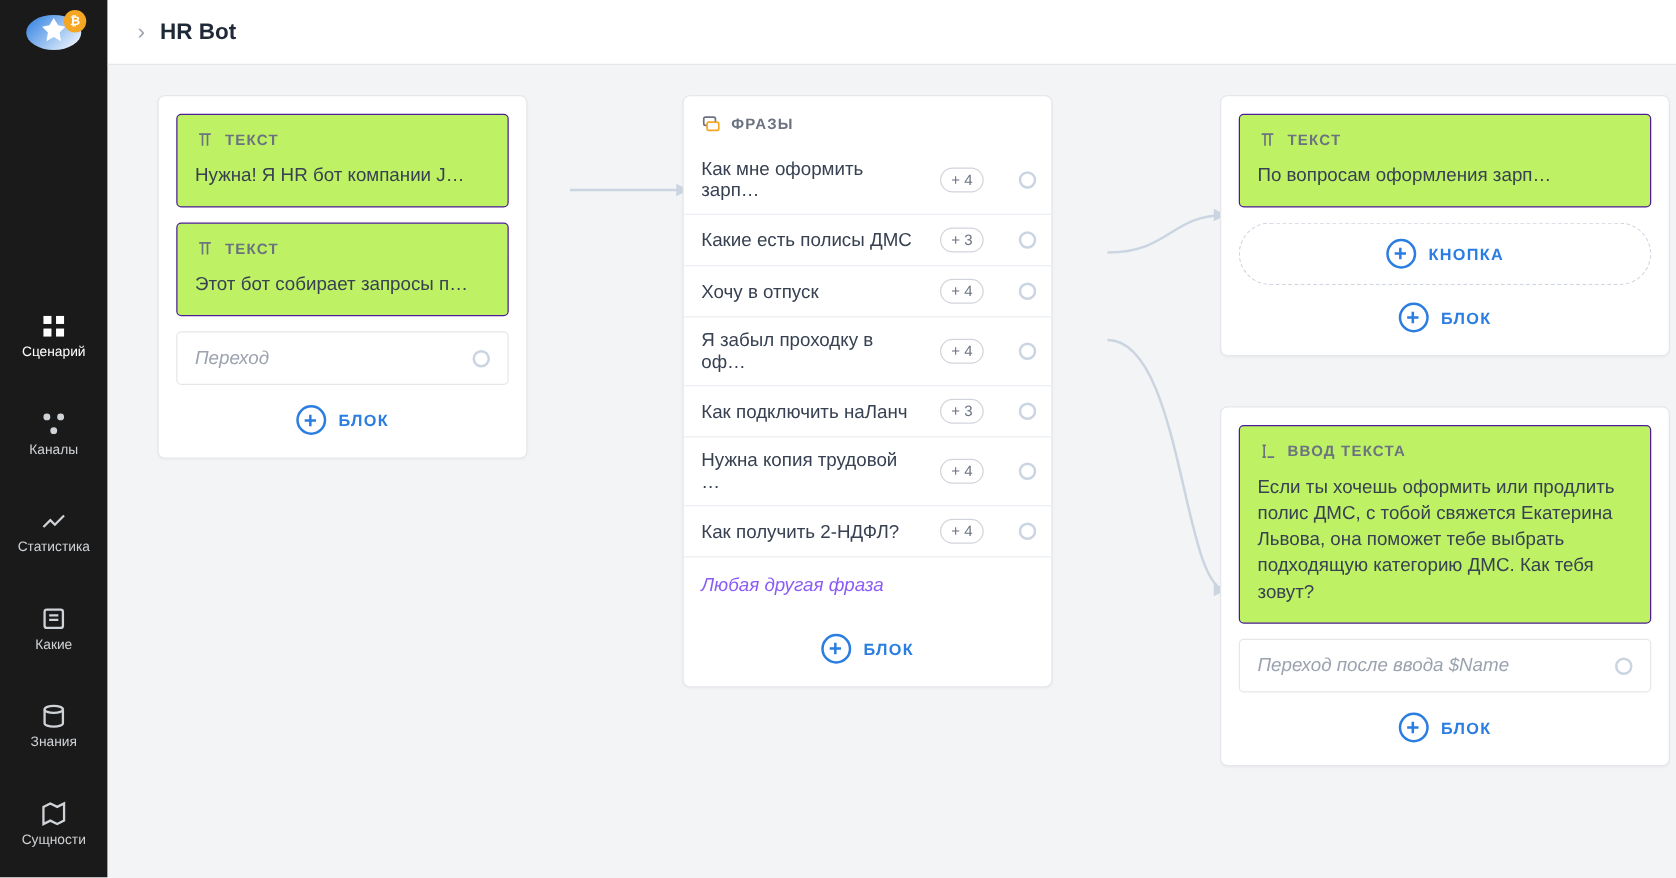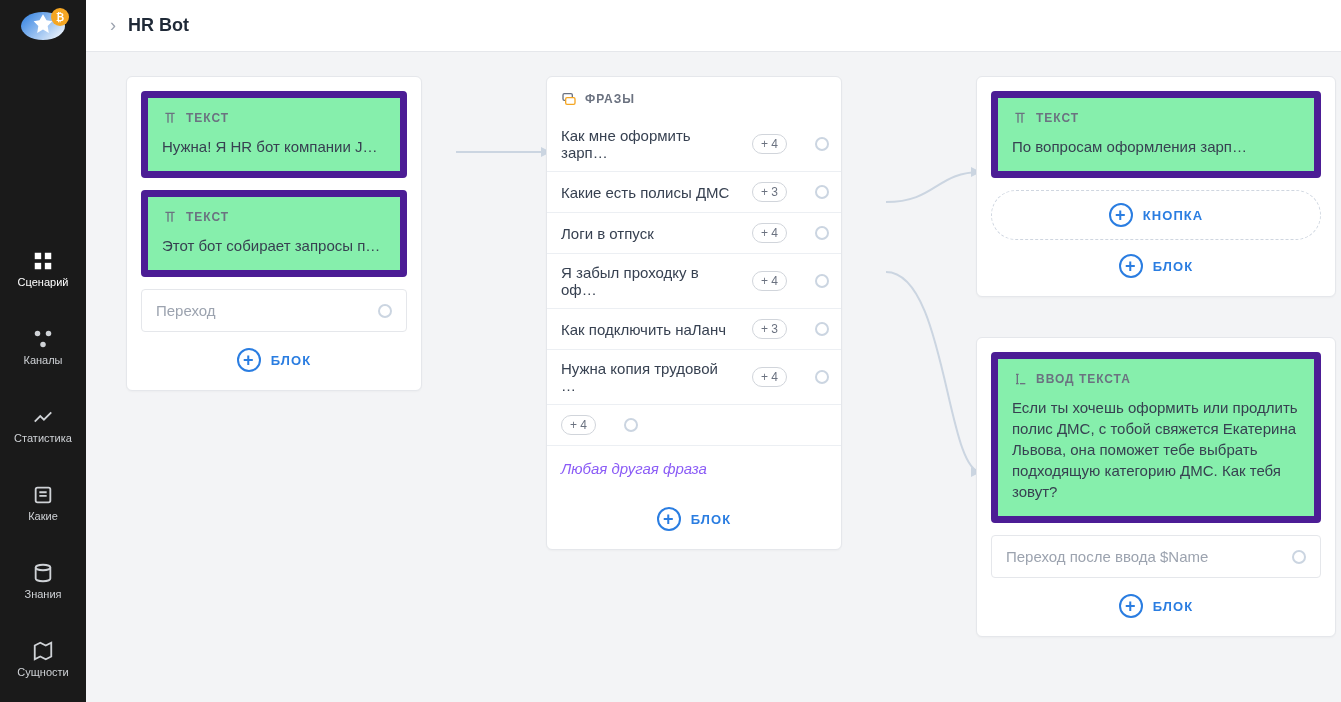--- a/index.html
+++ b/index.html
@@ -22,25 +22,25 @@
   .chev { color:#9ca3af; font-size:18px; }
   .title { font-weight:700; color:#1f2937; font-size:18px; }
   .canvas { flex:1; position:relative; overflow:hidden; background:#f3f4f6; }
 
   .column { position:absolute; top:24px; width:296px; }
   .col1 { left:40px; }
   .col2 { left:460px; }
   .col3 { left:890px; width:360px; }
 
   .node { background:#fff; border:1px solid #e5e7eb; border-radius:6px; padding:14px 14px 18px; margin-bottom:0; box-shadow:0 1px 2px rgba(0,0,0,0.03); }
-  .section { background:#86efac; border:7px solid #4c1d95; border-radius:4px; margin-bottom:12px; overflow:hidden; }
+  .section { background:#bef264; border:1px solid #4c1d95; border-radius:4px; margin-bottom:12px; overflow:hidden; }
   .section-head { display:flex; align-items:center; gap:8px; padding:12px 14px 10px; font-size:12px; letter-spacing:.08em; font-weight:700; color:#6b7280; text-transform:uppercase; }
   .section-head svg { width:16px; height:16px; }
   .section-body { padding: 0 14px 14px; color:#374151; font-size:15px; line-height:1.4; }
-  .transition { border:1px solid #e5e7eb; border-radius:4px; padding:12px 14px; color:#9ca3af; font-size:15px; display:flex; align-items:center; justify-content:space-between; }
+  .transition { border:1px solid #e5e7eb; border-radius:4px; padding:12px 14px; color:#9ca3af; font-style:italic; font-size:15px; display:flex; align-items:center; justify-content:space-between; }
   .radio-dot { width:14px; height:14px; border:2px solid #cbd5e1; border-radius:50%; flex:none; margin-left:8px;}
   .add-btn { display:flex; align-items:center; justify-content:center; gap:10px; color:#2a7de1; font-weight:700; font-size:13px; letter-spacing:.08em; padding:16px 0 0; cursor:pointer; }
   .plus-circ { width:24px; height:24px; border:2px solid #2a7de1; border-radius:50%; display:flex; align-items:center; justify-content:center; color:#2a7de1; font-size:18px; line-height:1; flex:none; }
   .add-dashed { border:1px dashed #cfd6e0; border-radius:999px; padding:12px 0; display:flex; align-items:center; justify-content:center; gap:10px; color:#2a7de1; font-weight:700; font-size:13px; letter-spacing:.08em; cursor:pointer; margin:12px 0 6px;}
 
   .phrase-row { position:relative; border-top:1px solid #eceff3; display:flex; align-items:center; padding:10px 12px 10px 14px; font-size:15px; color:#374151; gap:20px;}
   .phrase-row:first-of-type { border-top:none; }
   .phrase-text { flex:1; overflow:hidden; }
   .phrase-badge { border:1px solid #d1d5db; border-radius:12px; padding:2px 8px; font-size:12px; color:#6b7280; flex:none; white-space:nowrap;}
   .other-row { border-top:1px solid #eceff3; padding:14px 14px; color:#8b5cf6; font-style:italic; font-size:15px; }
@@ -176,40 +176,41 @@
               <div class="phrase-text">Как мне оформить зарп…</div>
               <div class="phrase-badge">+ 4</div>
               <div class="radio-dot"></div>
             </div>
             <div class="phrase-row">
               <div class="phrase-text">Какие есть полисы ДМС</div>
               <div class="phrase-badge">+ 3</div>
               <div class="radio-dot"></div>
             </div>
             <div class="phrase-row">
-              <div class="phrase-text">Логи в отпуск</div>
+              <div class="phrase-text">Хочу в отпуск</div>
               <div class="phrase-badge">+ 4</div>
               <div class="radio-dot"></div>
             </div>
             <div class="phrase-row">
               <div class="phrase-text">Я забыл проходку в оф…</div>
               <div class="phrase-badge">+ 4</div>
               <div class="radio-dot"></div>
             </div>
             <div class="phrase-row">
               <div class="phrase-text">Как подключить наЛанч</div>
               <div class="phrase-badge">+ 3</div>
               <div class="radio-dot"></div>
             </div>
             <div class="phrase-row">
               <div class="phrase-text">Нужна копия трудовой …</div>
               <div class="phrase-badge">+ 4</div>
               <div class="radio-dot"></div>
             </div>
             <div class="phrase-row">
+              <div class="phrase-text">Как получить 2-НДФЛ?</div>
               <div class="phrase-badge">+ 4</div>
               <div class="radio-dot"></div>
             </div>
           </div>
         <div class="other-row">Любая другая фраза</div>
         <div class="add-btn">
           <span class="plus-circ">+</span>
           <span>БЛОК</span>
         </div>
       </div>

